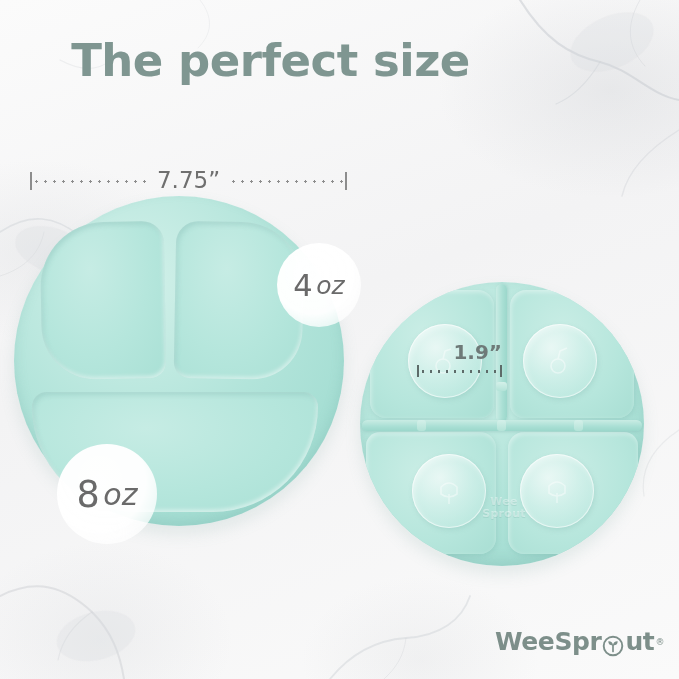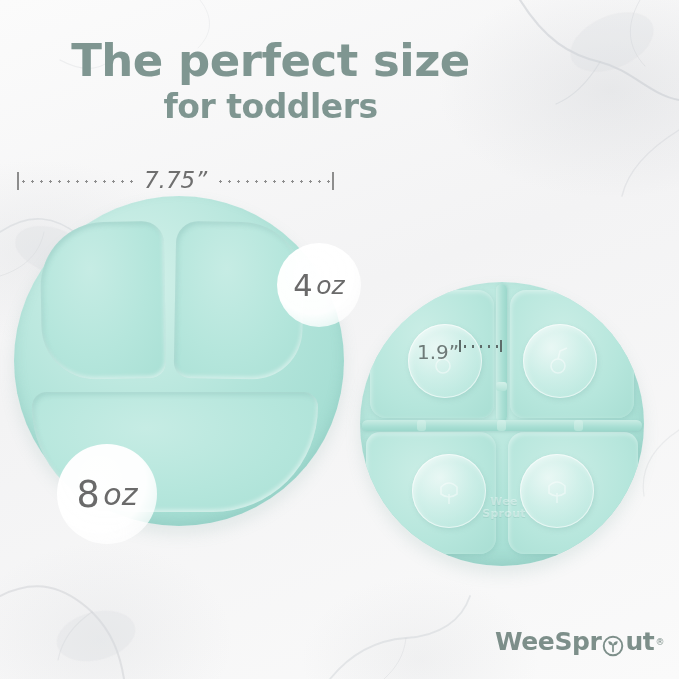--- a/index.html
+++ b/index.html
@@ -30,25 +30,25 @@
   #title-line1{top:36px;font-size:45px;line-height:50px;}
   #title-line2{top:88px;font-size:33px;line-height:38px;}
 
   
   .measure{position:absolute;display:flex;align-items:center;}
   .cap{width:2px;background:#8d8d8d;}
   .dots{flex:1;height:3px;background-image:radial-gradient(circle, #8d8d8d 0 1.2px, rgba(0,0,0,0) 1.3px);
         background-size:9px 3px;background-position:0 50%;background-repeat:repeat-x;}
   .mlabel{color:#6f6f6f;white-space:nowrap;font-family:"DejaVu Sans", sans-serif;}
 
-  #measure-775{left:17px;top:168px;width:317px;height:26px;font-style:italic;}
+  #measure-775{left:30px;top:168px;width:317px;height:26px;}
   #measure-775 .cap{height:18px;}
   #measure-775 .mlabel{font-size:23px;padding:0 9px;position:relative;top:-1px;}
 
-  #measure-19{left:417px;top:340px;width:85px;height:40px;flex-direction:row;align-items:flex-start;}
+  #measure-19{left:417px;top:340px;width:85px;height:40px;flex-direction:column;align-items:flex-end;font-weight:bold;}
   #measure-19 .m19-label{font-size:20px;color:#6e7a78;font-family:"DejaVu Sans", sans-serif;margin-bottom:1px;}
   #measure-19 .m19-rule{display:flex;align-items:center;width:85px;height:12px;}
   #measure-19 .cap{height:12px;background:#5d6b69;}
   #measure-19 .dots{background-image:radial-gradient(circle,#5d6b69 0 1.2px, rgba(0,0,0,0) 1.3px);background-size:8px 3px;}
 
   
   .badge{
     position:absolute;border-radius:50%;
     display:flex;align-items:center;justify-content:center;
     color:#6a6a6a;font-family:"DejaVu Sans", sans-serif;
@@ -155,21 +155,20 @@
       <path d="M60 60 C86 74 104 70 120 52" stroke-width="1.1" opacity=".25"></path>
     </g>
     <g fill="#d6d8dc" opacity=".25">
       <ellipse cx="612" cy="42" rx="44" ry="26" transform="rotate(-24 612 42)"></ellipse>
       <ellipse cx="52" cy="250" rx="38" ry="22" transform="rotate(18 52 250)"></ellipse>
       <ellipse cx="96" cy="636" rx="40" ry="24" transform="rotate(-14 96 636)"></ellipse>
     </g>
   </svg>
 
   <div class="headline" id="title-line1">The perfect size</div>
-  <div class="headline" id="title-line2">for toddlers</div>
 
   <div class="measure" id="measure-775">
     <div class="cap"></div>
     <div class="dots"></div>
     <div class="mlabel">7.75”</div>
     <div class="dots"></div>
     <div class="cap"></div>
   </div>
 
   <div id="plate-left">

